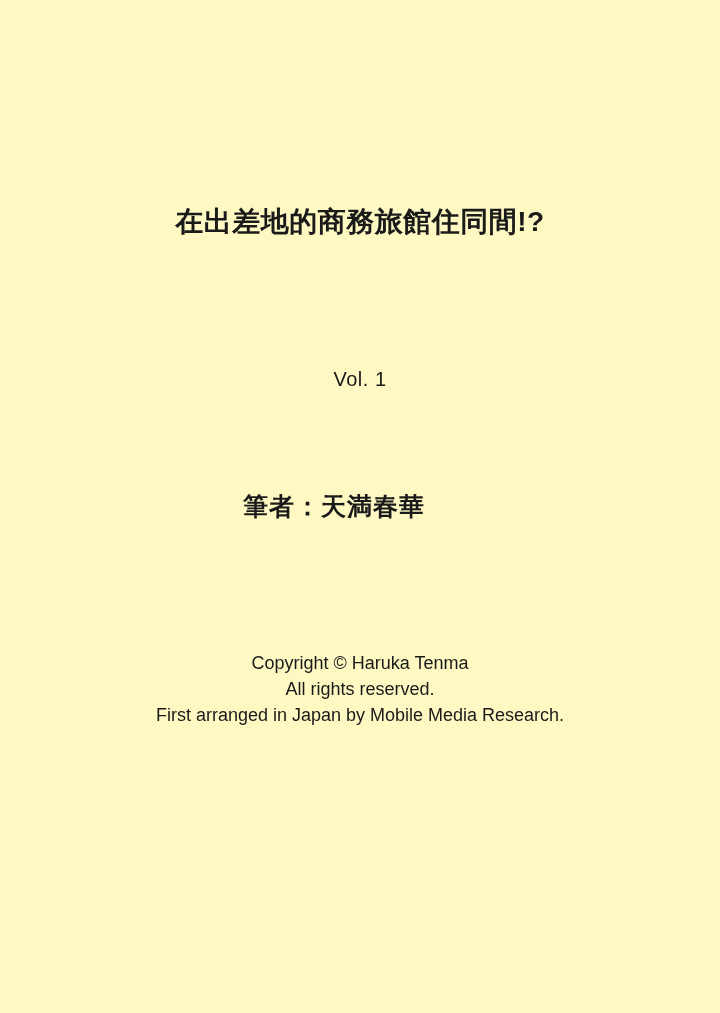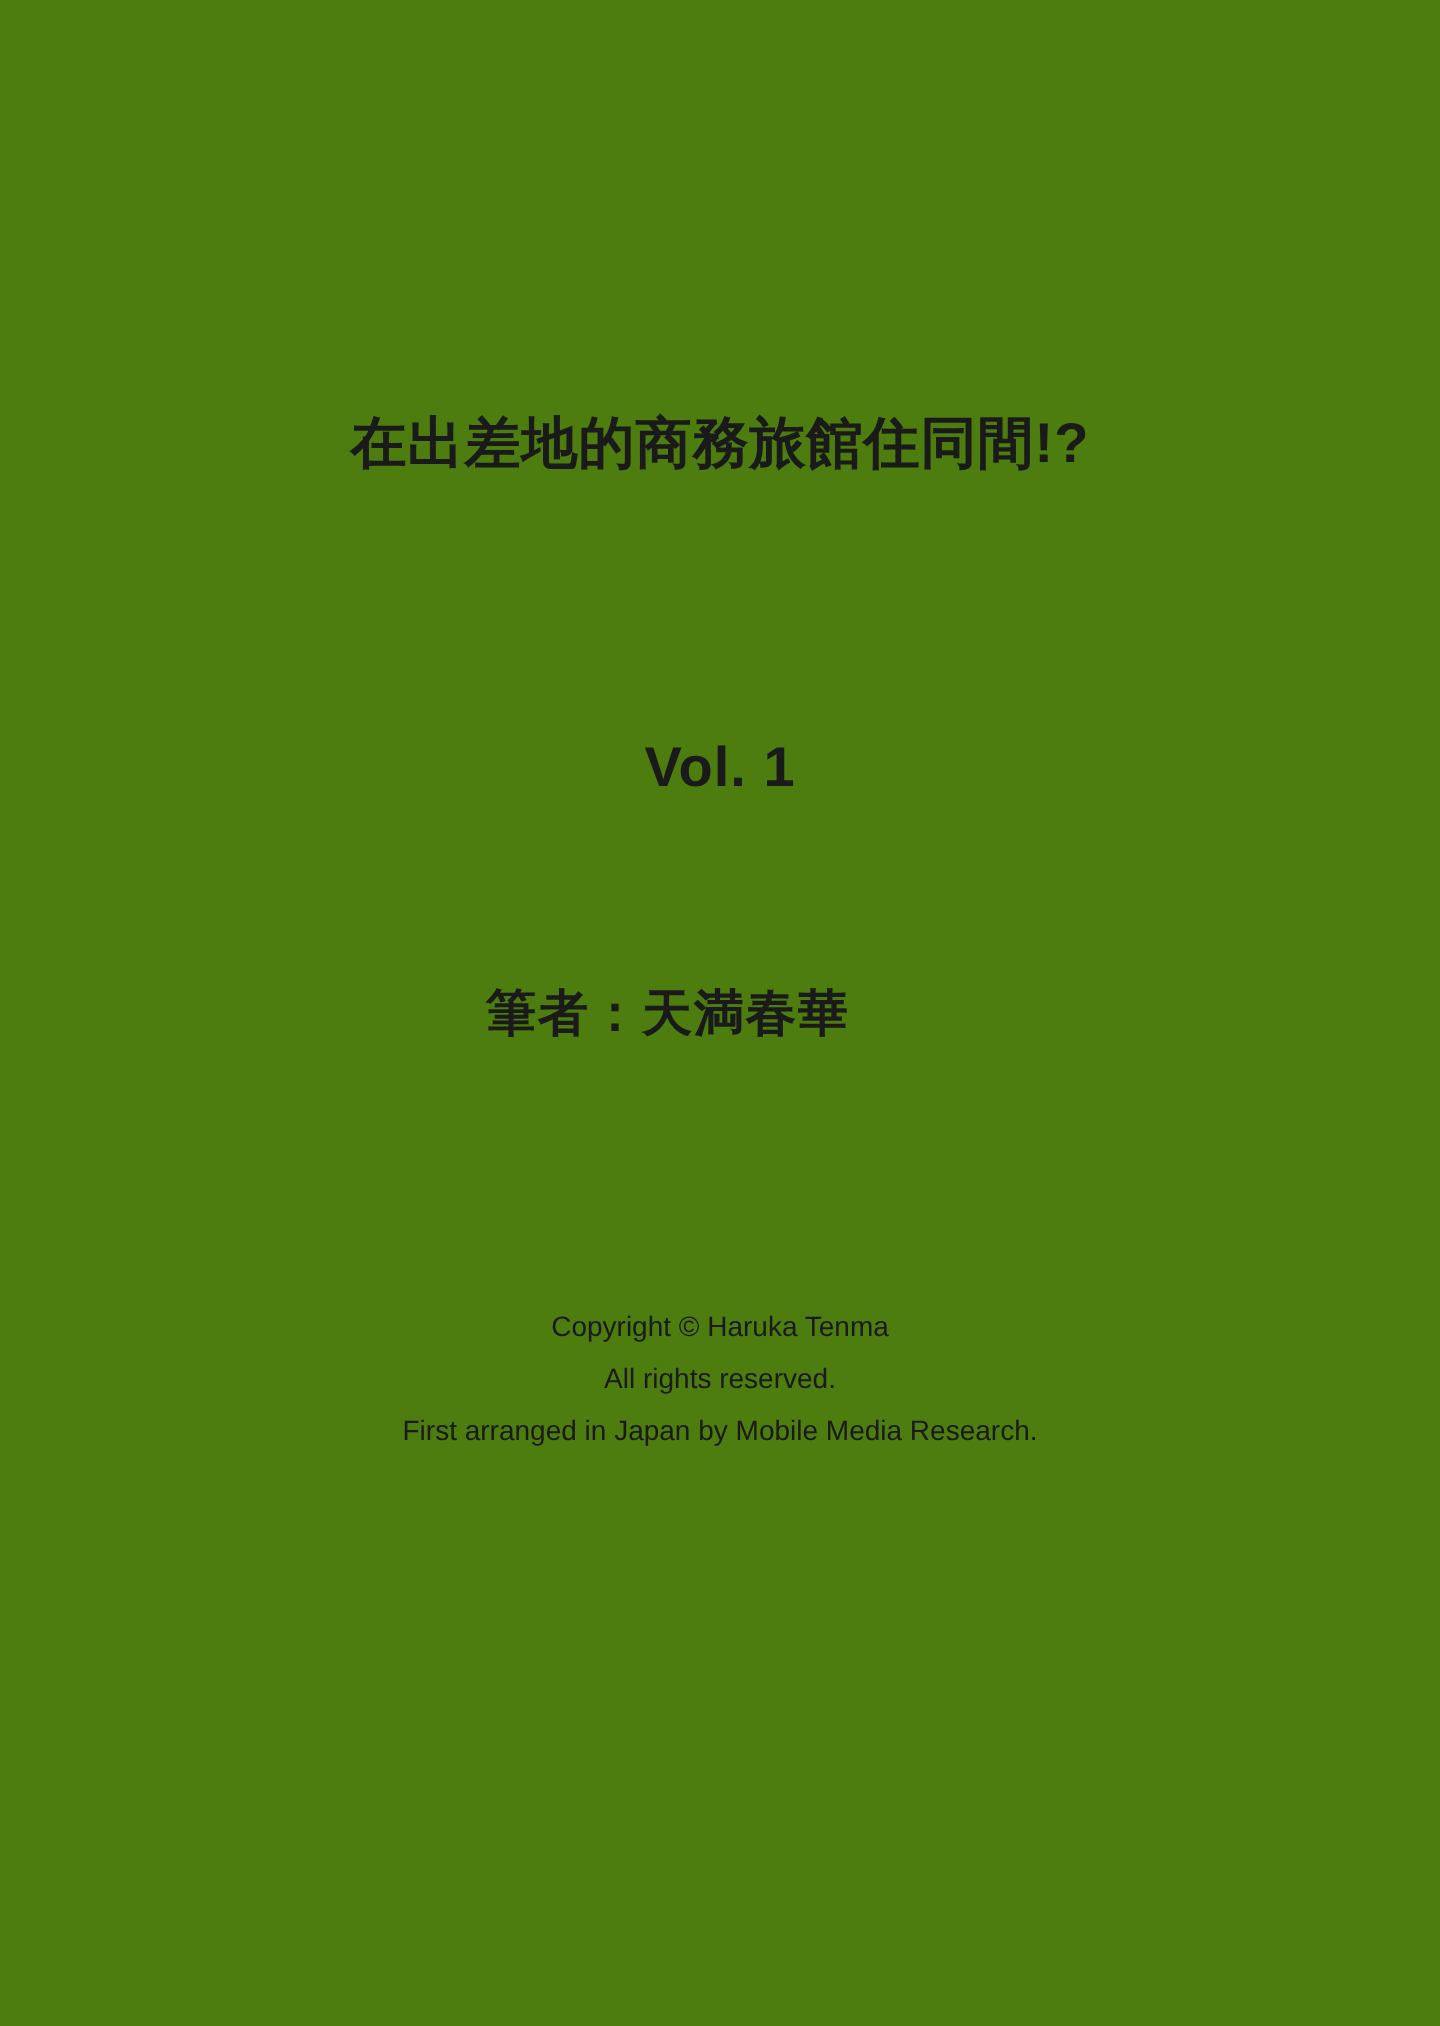--- a/index.html
+++ b/index.html
@@ -13,21 +13,21 @@
     font-family: "Liberation Sans", sans-serif;
     color: #1a1a1a;
     position: relative;
     overflow: hidden;
   }
   .page {
     width: 720px;
     height: 1013px;
     box-sizing: border-box;
     position: relative;
-    background: #4d7c0f;
+    background: #fef9c3;
   }
   .title-block {
     position: absolute;
     top: 196px;
     left: 0;
     width: 720px;
     text-align: center;
   }
   .title-line {
     font-size: 28px;
@@ -36,22 +36,22 @@
     letter-spacing: 0.5px;
     color: #1a1a1a;
     white-space: nowrap;
   }
   .volume {
     position: absolute;
     top: 368px;
     left: 0;
     width: 720px;
     text-align: center;
-    font-size: 28px;
-    font-weight: bold;
+    font-size: 20px;
+    font-weight: normal;
     color: #1a1a1a;
     letter-spacing: 0.5px;
   }
   .author {
     position: absolute;
     top: 490px;
     left: 0;
     width: 668px;
     text-align: center;
     font-size: 25px;
@@ -60,21 +60,21 @@
     letter-spacing: 1px;
   }
   .copyright-block {
     position: absolute;
     top: 650px;
     left: 0;
     width: 720px;
     text-align: center;
   }
   .copyright-line {
-    font-size: 14px;
+    font-size: 18px;
     line-height: 26px;
     color: #1a1a1a;
   }
 </style>
 </head>
 <body>
 
 <div class="page">
 
   <div class="title-block">

